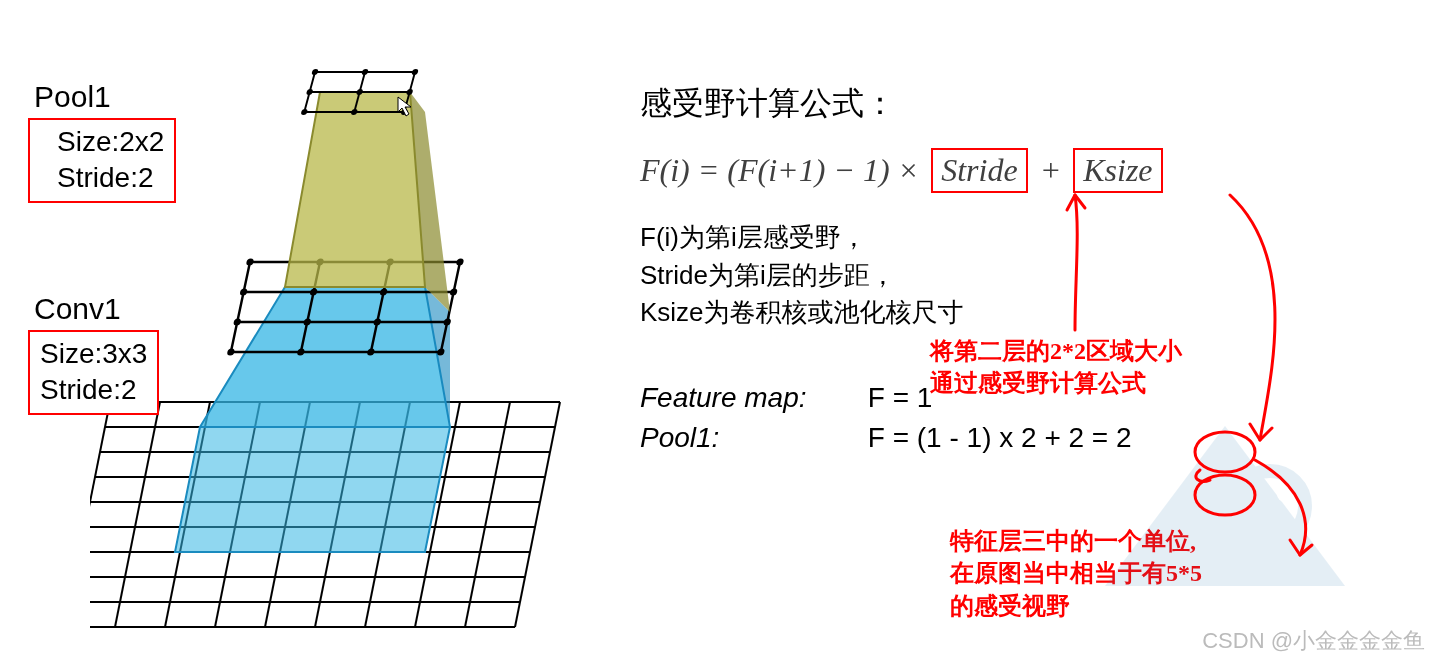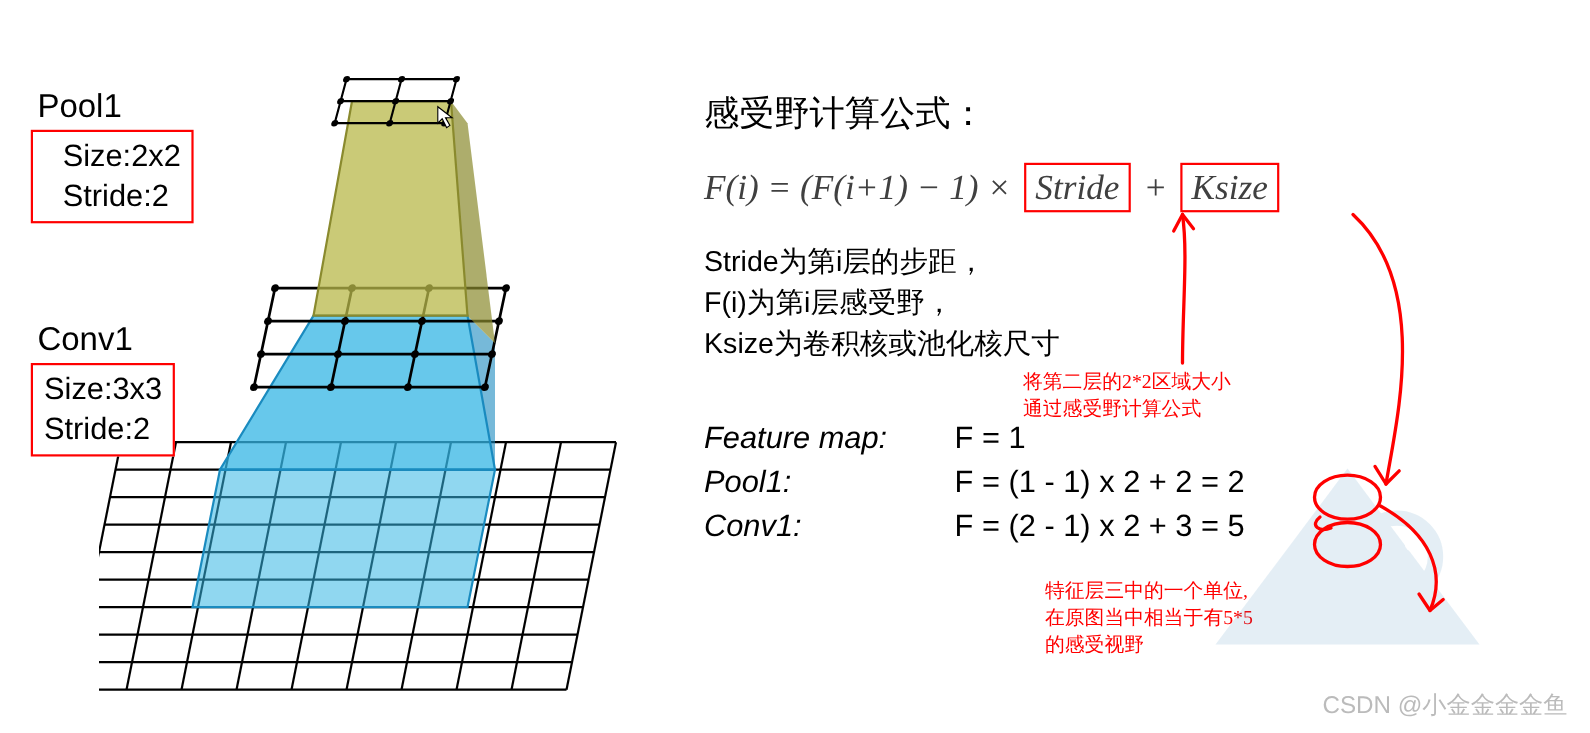--- a/index.html
+++ b/index.html
@@ -100,23 +100,24 @@
     font-family: Arial, "Microsoft YaHei", sans-serif;
   }
   .example-row {
     margin-bottom: 8px;
     white-space: nowrap;
   }
   .ex-label { display: inline-block; width: 220px; font-style: italic; }
   .annotation {
     position: absolute;
     color: #ff0000;
-    font-size: 18px;
+    font-size: 24px;
     font-family: "SimSun", "Microsoft YaHei", serif;
     line-height: 1.35;
+    font-weight: bold;
   }
   .anno1 { left: 930px; top: 335px; }
   .anno2 { left: 950px; top: 525px; }
   .watermark {
     position: absolute;
     right: 20px;
     bottom: 10px;
     color: #bbb;
     font-size: 22px;
     font-family: Arial, "Microsoft YaHei", sans-serif;
@@ -246,38 +247,34 @@
 
   <div class="formula">
     <span>F(i) = (F(i+1) − 1)</span>
     <span>×</span>
     <span class="boxed">Stride</span>
     <span>+</span>
     <span class="boxed">Ksize</span>
   </div>
 
   <div class="desc-lines">
+    <div>F(i)为第i层感受野，</div>
     <div>Stride为第i层的步距，</div>
-    <div>F(i)为第i层感受野，</div>
     <div>Ksize为卷积核或池化核尺寸</div>
   </div>
 
   <div class="example-block">
     <div class="example-row">
       <span class="ex-label">Feature map:</span>
       <span>F = 1</span>
     </div>
     <div class="example-row">
       <span class="ex-label">Pool1:</span>
       <span>F = (1 - 1) x 2 + 2 = 2</span>
     </div>
-    <div class="example-row">
-      <span class="ex-label">Conv1:</span>
-      <span>F = (2 - 1) x 2 + 3 = 5</span>
-    </div>
   </div>
 </div>
 
 <div class="annotation anno1">
   <div>将第二层的2*2区域大小</div>
   <div>通过感受野计算公式</div>
 </div>
 <div class="annotation anno2">
   <div>特征层三中的一个单位,</div>
   <div>在原图当中相当于有5*5</div>

